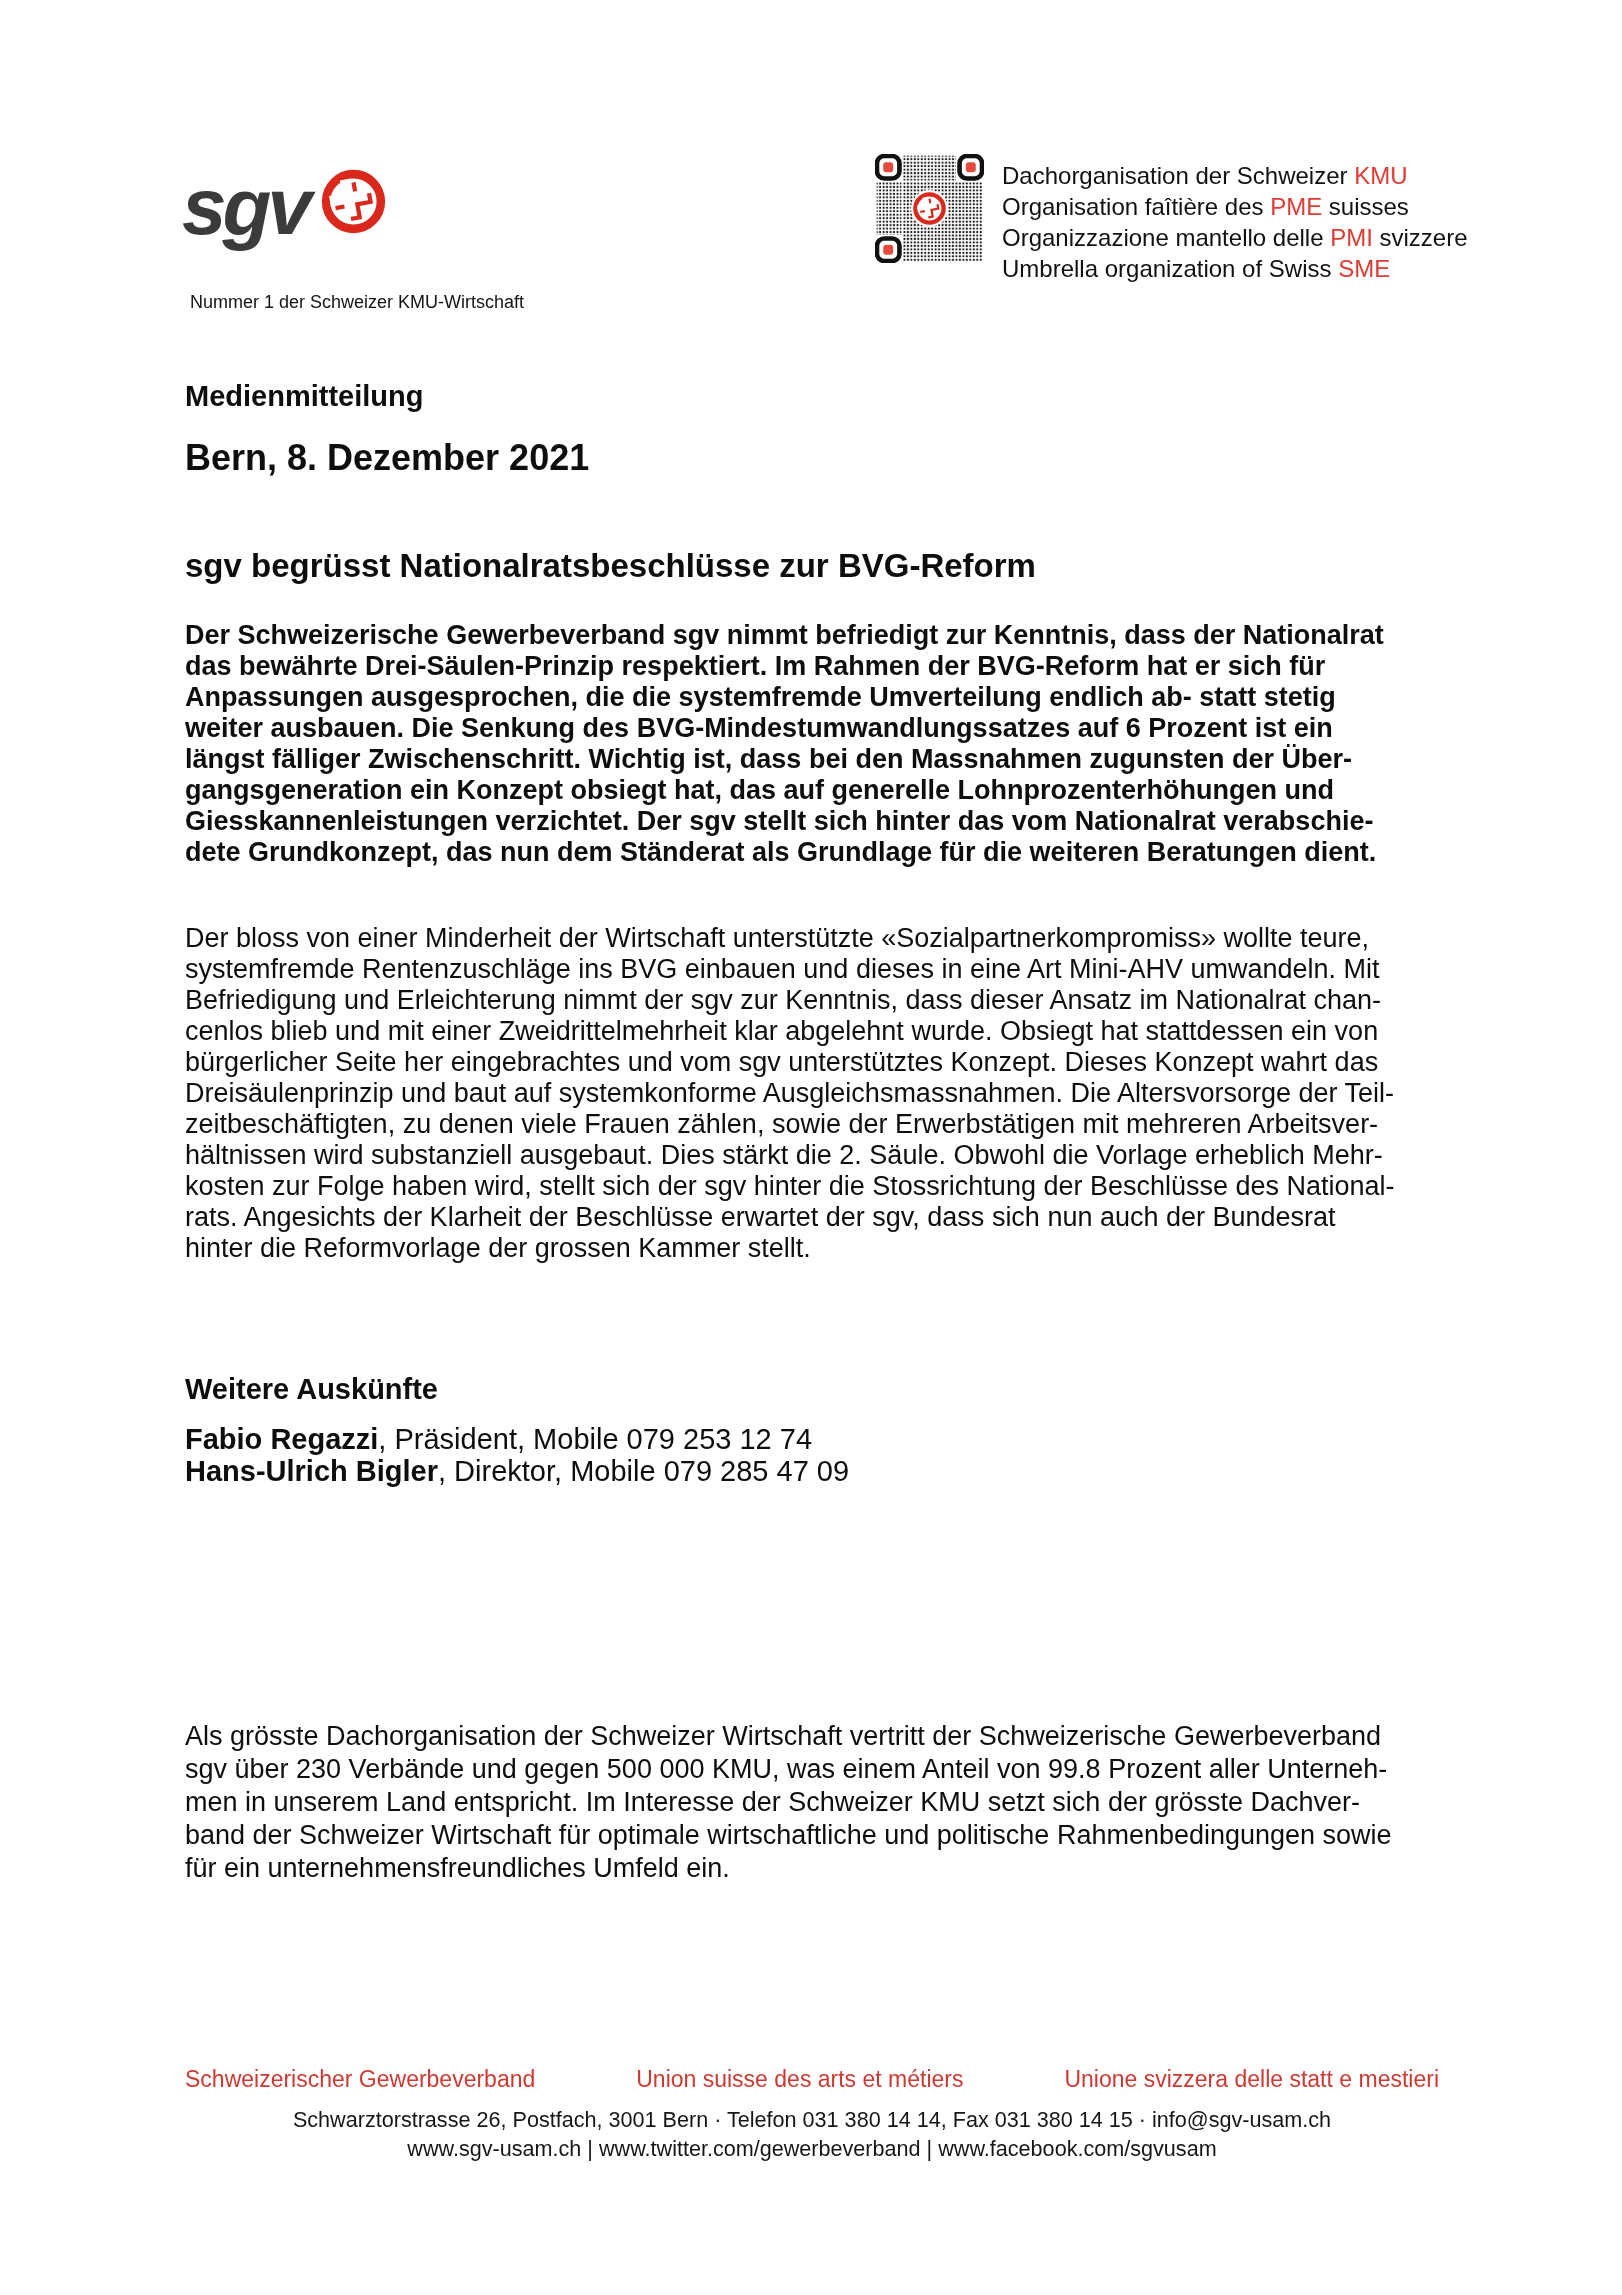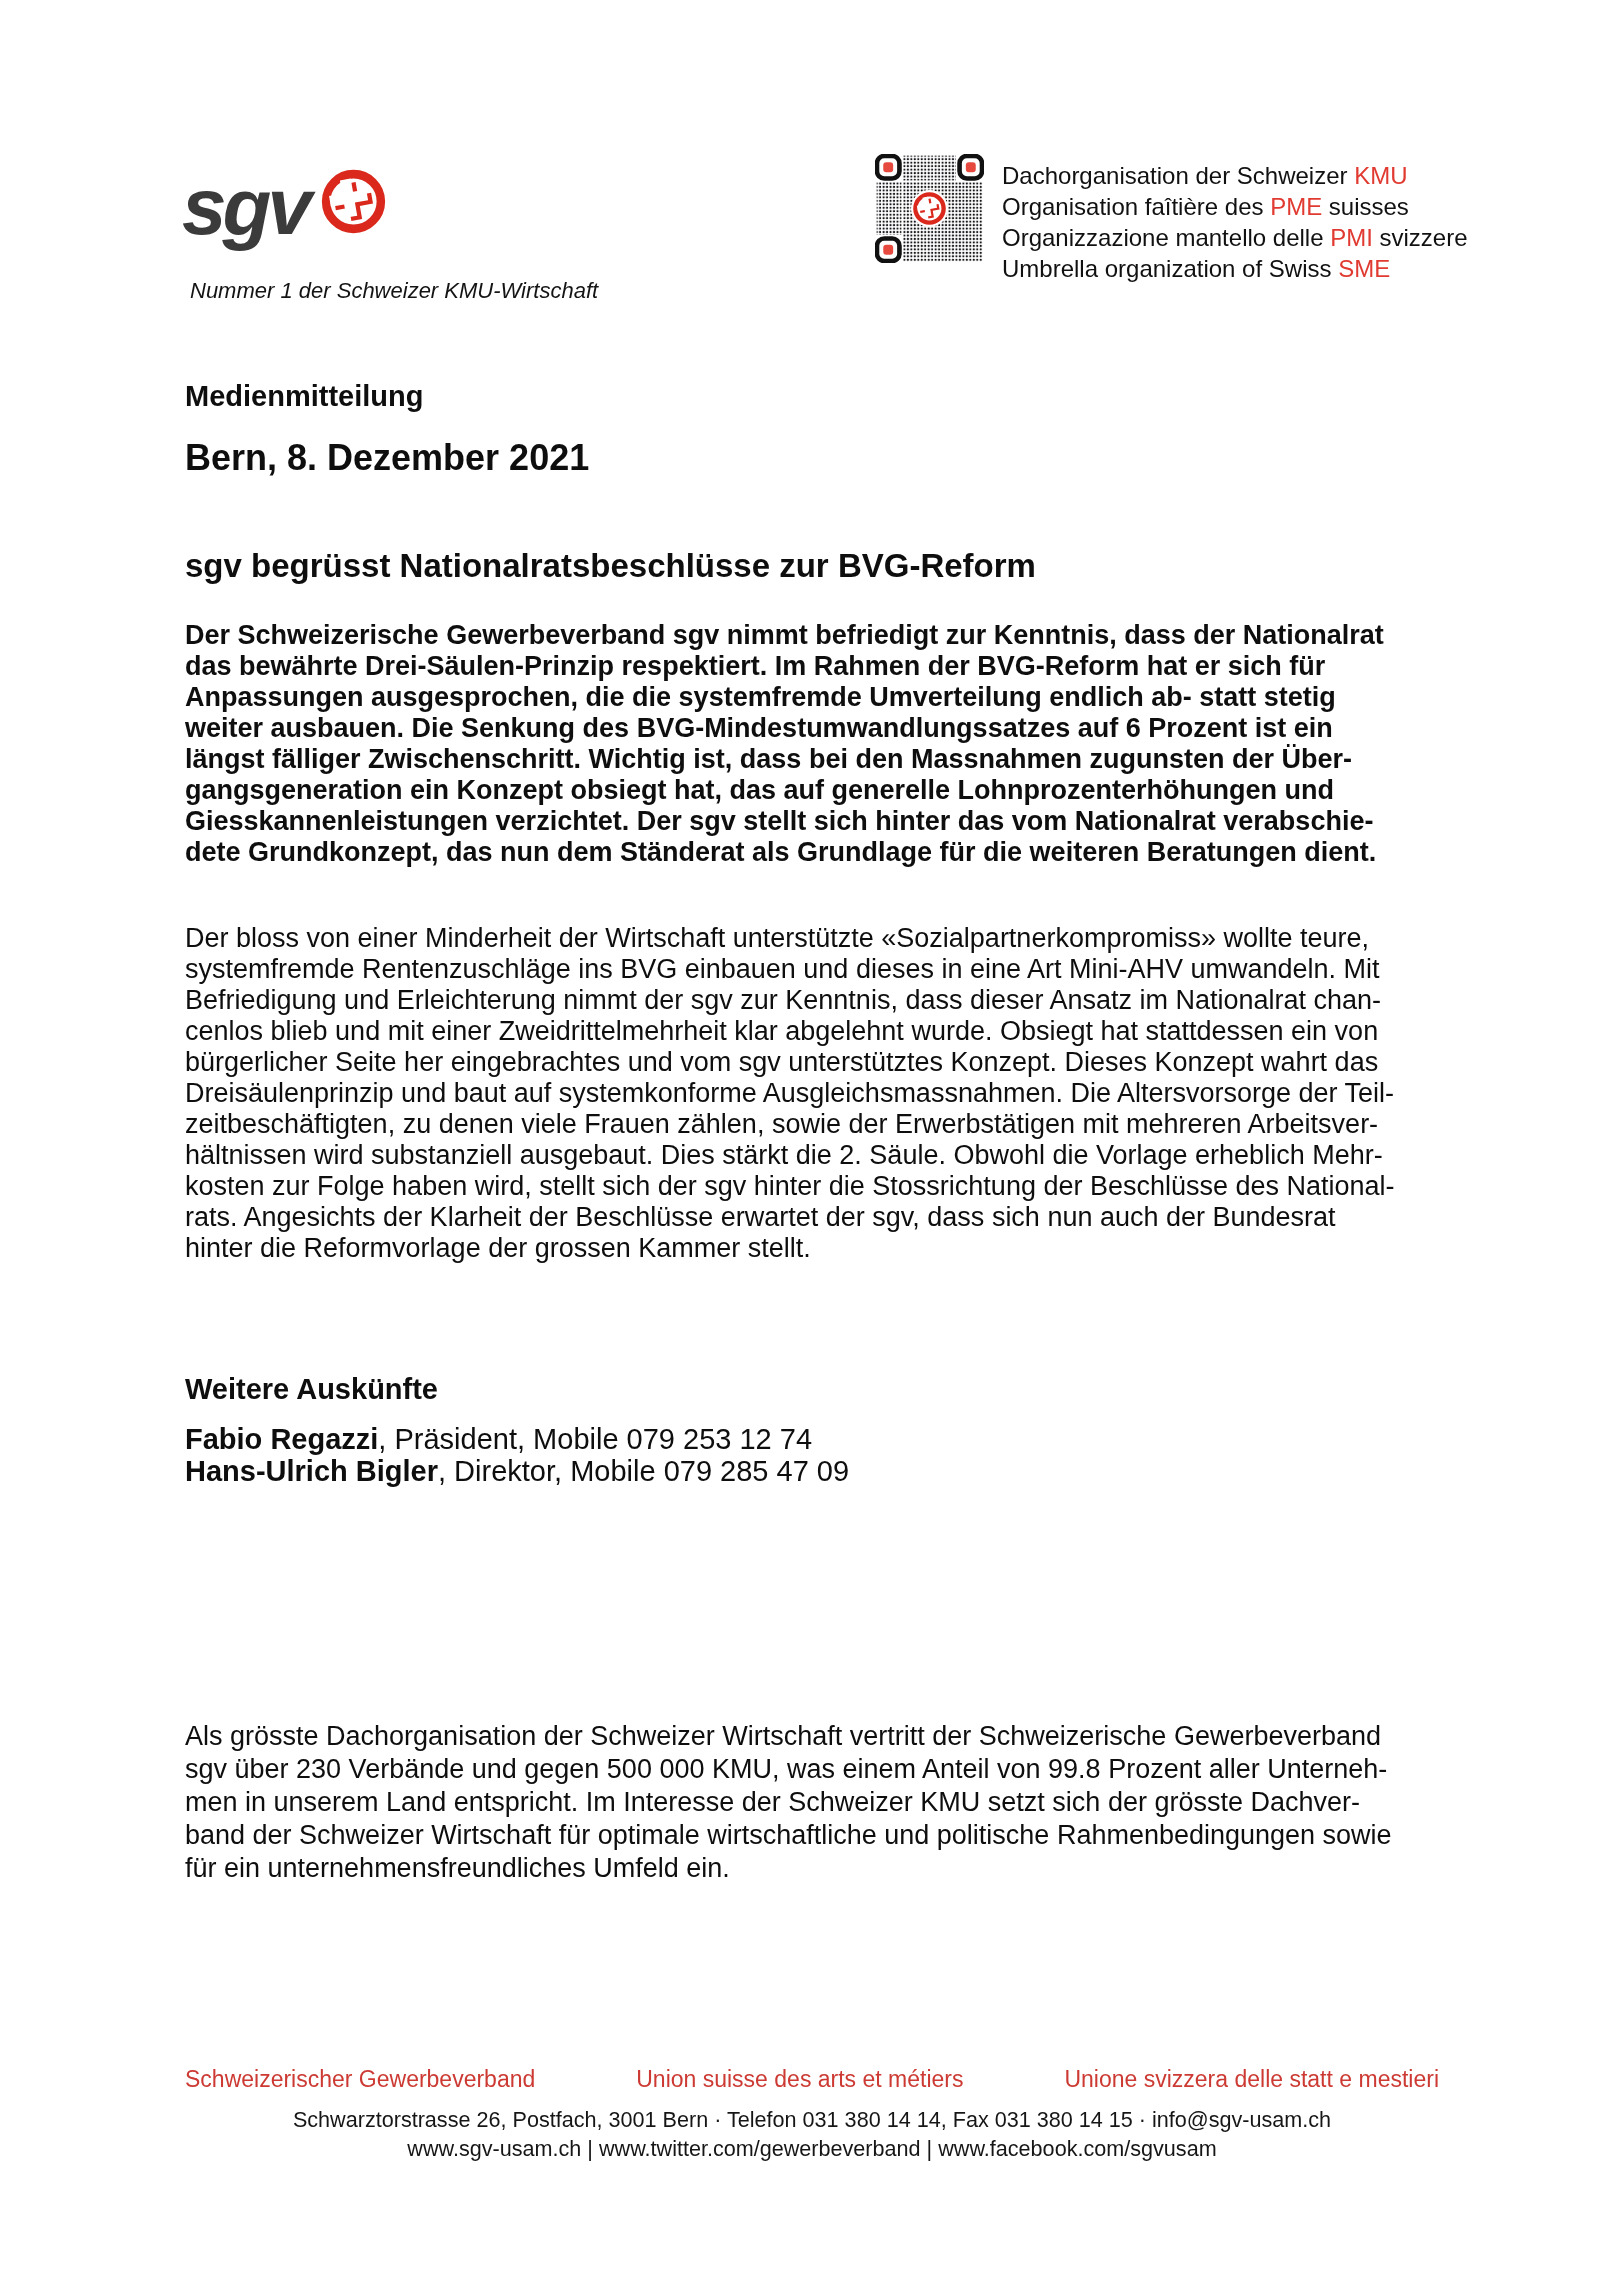--- a/index.html
+++ b/index.html
@@ -12,21 +12,21 @@
   .prelines{white-space:pre-line;}
 
   
   .logo-row{left:182px;top:165px;display:flex;align-items:flex-end;}
   .logo-word{
     font-style:italic;font-weight:bold;font-size:80px;line-height:1;
     color:#3b3b3c;letter-spacing:-3.9px;
   }
   .logo-emblem{margin:0 6.5px 6.5px 9.2px;}
   .logo-tagline{
-    left:190px;top:278px;font-style:italic;font-size:22px;color:#141414;
+    left:190px;top:292px;font-size:18px;color:#141414;
   }
 
   .qr{left:875px;top:154px;}
 
   .hdr-right{left:1002px;top:160px;font-size:24px;line-height:31px;color:#111;}
   .hdr-right .red{color:var(--accent-red);}
 
   
   .doc-type{left:185px;top:380px;font-size:29px;font-weight:bold;}
   .dateline{left:185px;top:437px;font-size:36px;font-weight:bold;}

